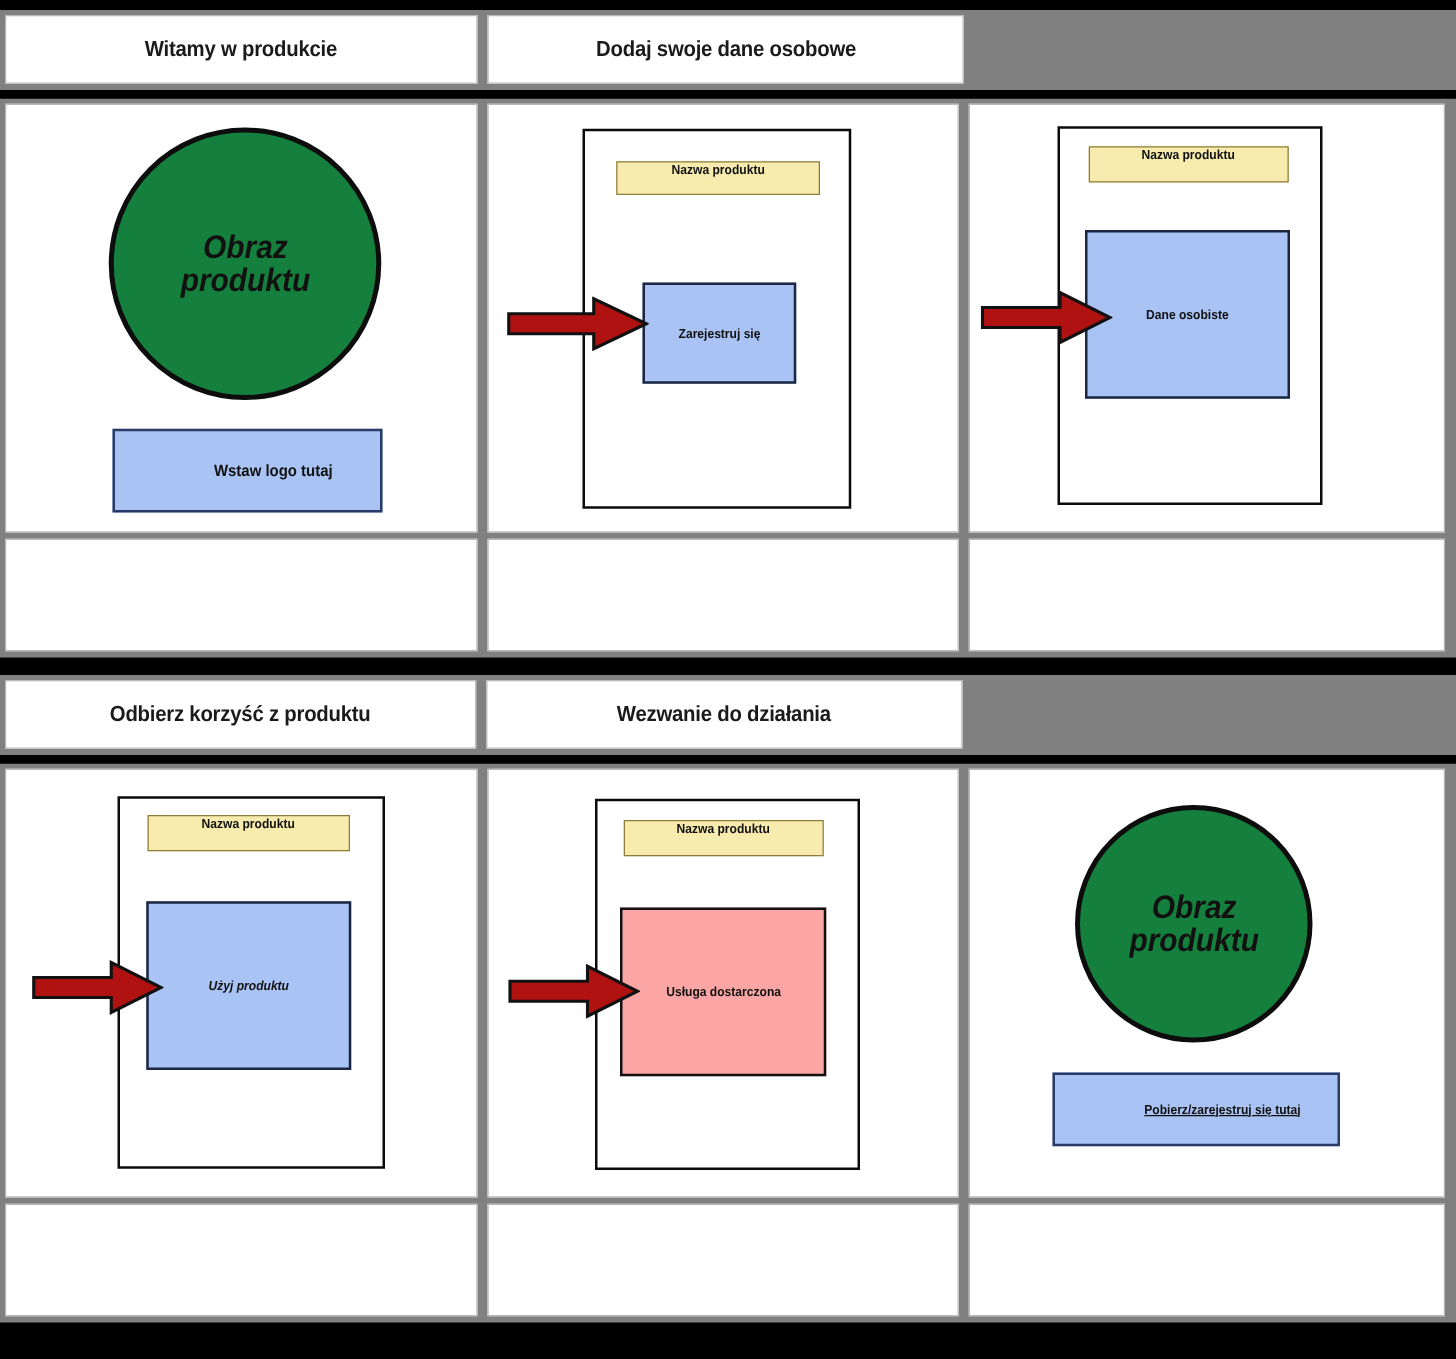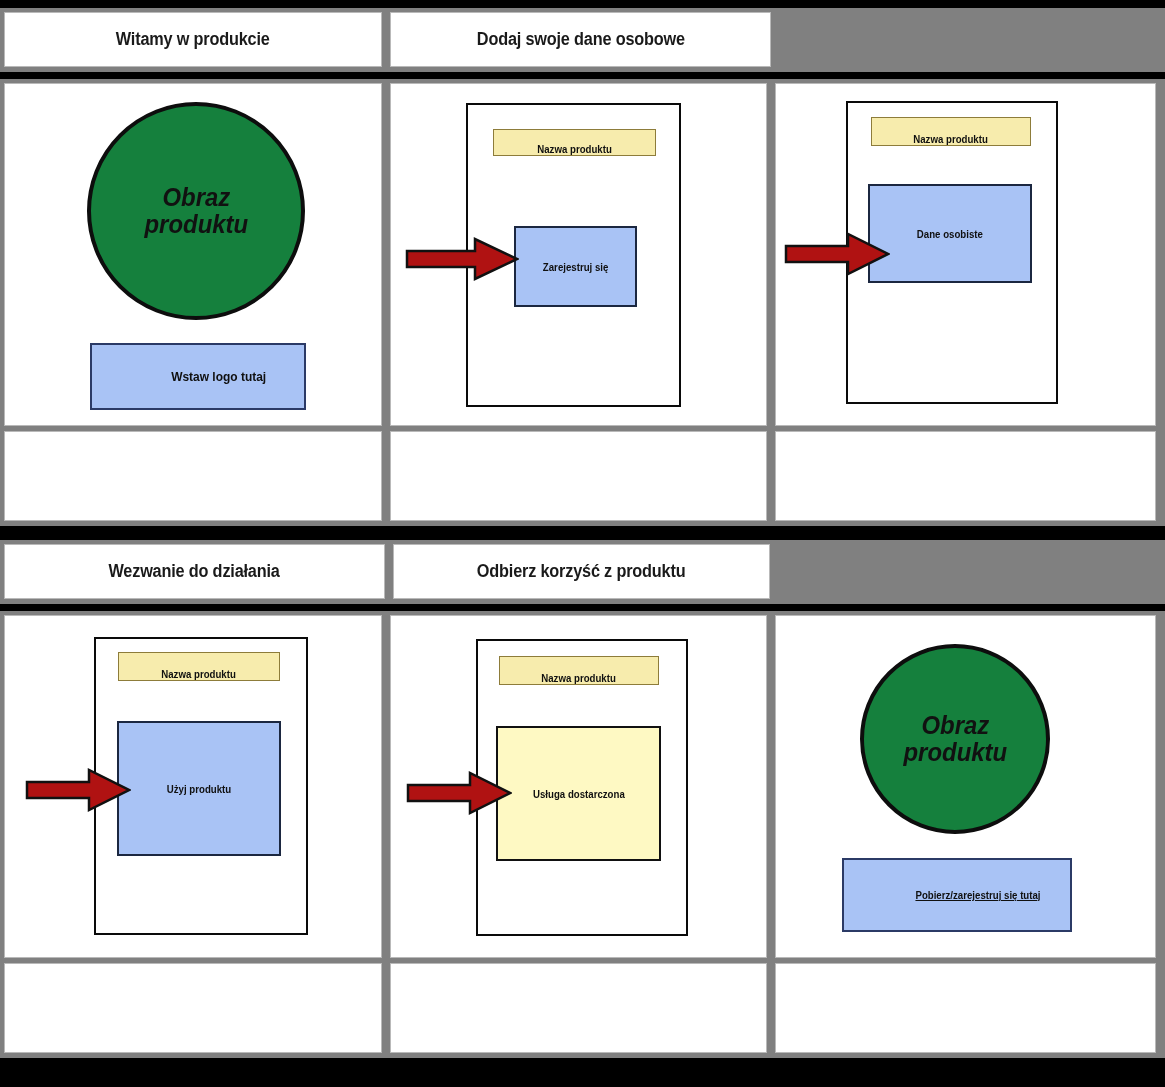--- a/index.html
+++ b/index.html
@@ -130,40 +130,40 @@
     background: #ffffff;
     border: 2.5px solid #0a0a0a;
     box-sizing: border-box;
   }
   .banner {
     position: absolute;
     background: #f7ecad;
     border: 1px solid #8d7c3a;
     box-sizing: border-box;
     display: flex;
-    align-items: flex-end;
+    align-items: flex-start;
     justify-content: center;
   }
   .banner-label {
     font-size: 10.5px;
     font-weight: bold;
     color: #101010;
     transform: scaleX(0.92);
   }
   .panelbox {
     position: absolute;
     border: 2px solid #1b2740;
     box-sizing: border-box;
     display: flex;
     align-items: center;
     justify-content: center;
     text-align: center;
   }
   .panelbox.blue { background: #a9c3f5; }
-  .panelbox.green { background: #fef9c3; border-color: #111111; }
+  .panelbox.green { background: #fca5a5; border-color: #111111; }
   .panelbox-label {
     font-size: 10.5px;
     font-weight: bold;
     color: #101010;
     transform: scaleX(0.92);
   }
 
   .arrow {
     position: absolute;
     display: block;
@@ -227,21 +227,21 @@
             </svg>
           </div>
         </div>
 
         <div class="cell art-cell col-2">
           <div class="art">
             <div class="screen" style="left:70px; top:17px; width:212px; height:303px;"></div>
             <div class="banner" style="left:95px; top:33px; width:160px; height:29px;">
               <span class="banner-label">Nazwa produktu</span>
             </div>
-            <div class="panelbox blue" style="left:92px; top:100px; width:164px; height:99px;">
+            <div class="panelbox blue" style="left:92px; top:100px; width:164px; height:135px;">
               <span class="panelbox-label">Dane osobiste</span>
             </div>
             <svg class="arrow" style="left:8px; top:148px;" width="106" height="44" viewBox="0 0 106 44">
               <polygon points="2,14 64,14 64,2 104,22 64,42 64,30 2,30" fill="#b01212" stroke="#111111" stroke-width="2.5" stroke-linejoin="miter"></polygon>
             </svg>
           </div>
         </div>
 
       </div>
 
@@ -257,41 +257,41 @@
         </div>
       </div>
     </div>
   </div>
 
   <div class="band-gap"></div>
 
   <div class="band">
     <div class="band-inner">
       <div class="row">
+        <div class="cell title-cell col-1">
+          <span class="title-text">Odbierz korzyść z produktu</span>
+        </div>
         <div class="cell title-cell col-2">
           <span class="title-text">Wezwanie do działania</span>
-        </div>
-        <div class="cell title-cell col-1">
-          <span class="title-text">Odbierz korzyść z produktu</span>
         </div>
       </div>
     </div>
 
     <div class="title-gap"></div>
 
     <div class="band-inner">
       <div class="row">
 
         <div class="cell art-cell col-0">
           <div class="art">
             <div class="screen" style="left:89px; top:21px; width:214px; height:298px;"></div>
             <div class="banner" style="left:113px; top:36px; width:162px; height:29px;">
               <span class="banner-label">Nazwa produktu</span>
             </div>
-            <div class="panelbox blue" style="left:112px; top:105px; width:164px; height:135px;">
+            <div class="panelbox blue" style="left:112px; top:105px; width:164px; height:135px;font-style:italic;">
               <span class="panelbox-label">Użyj produktu</span>
             </div>
             <svg class="arrow" style="left:20px; top:152px;" width="106" height="44" viewBox="0 0 106 44">
               <polygon points="2,14 64,14 64,2 104,22 64,42 64,30 2,30" fill="#b01212" stroke="#111111" stroke-width="2.5" stroke-linejoin="miter"></polygon>
             </svg>
           </div>
         </div>
 
         <div class="cell art-cell col-1">
           <div class="art">
@@ -309,21 +309,21 @@
         </div>
 
         <div class="cell art-cell col-2">
           <div class="art">
             <div class="circle" style="left:84px; top:28px; width:190px; height:190px;">
               <div class="circle-label">
                 <div>Obraz</div>
                 <div>produktu</div>
               </div>
             </div>
-            <div class="bluebox" style="left:66px; top:242px; width:230px; height:74px;">
+            <div class="bluebox" style="left:66px; top:242px; width:230px; height:59px;">
               <span class="bluebox-label small link">Pobierz/zarejestruj się tutaj</span>
             </div>
           </div>
         </div>
 
       </div>
 
       <div class="row">
         <div class="cell caption-cell col-0">
           <span></span>

